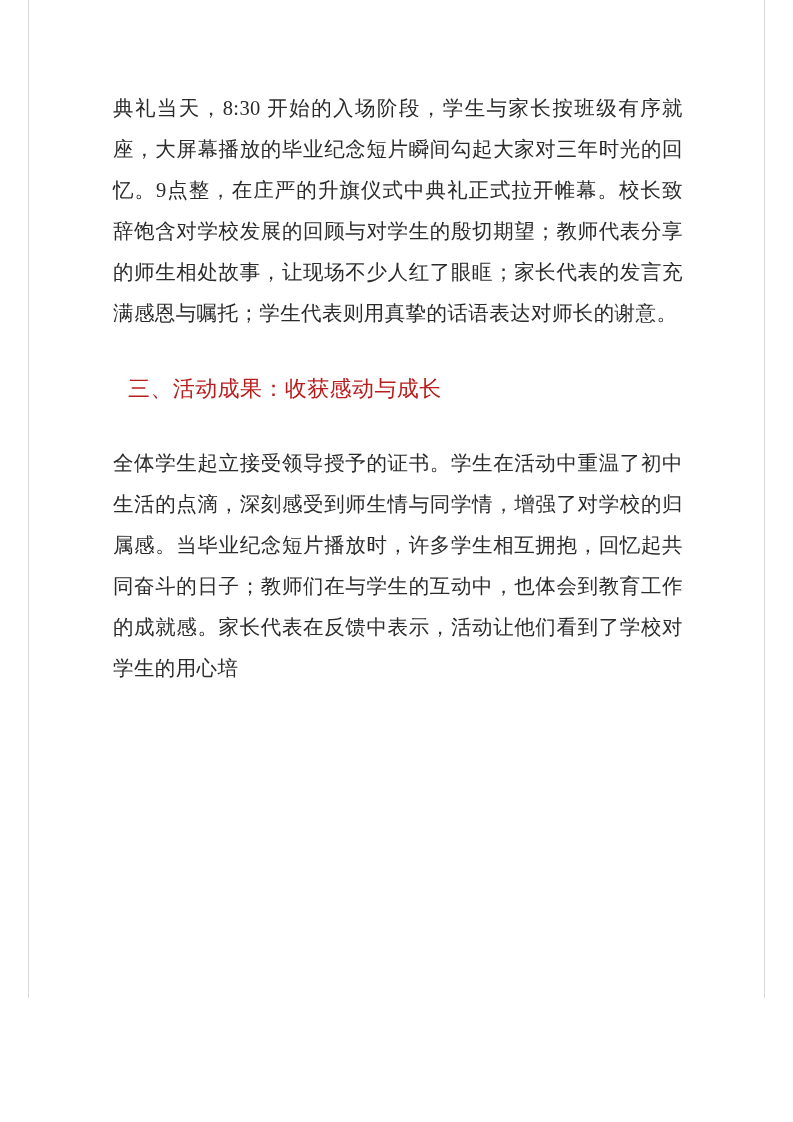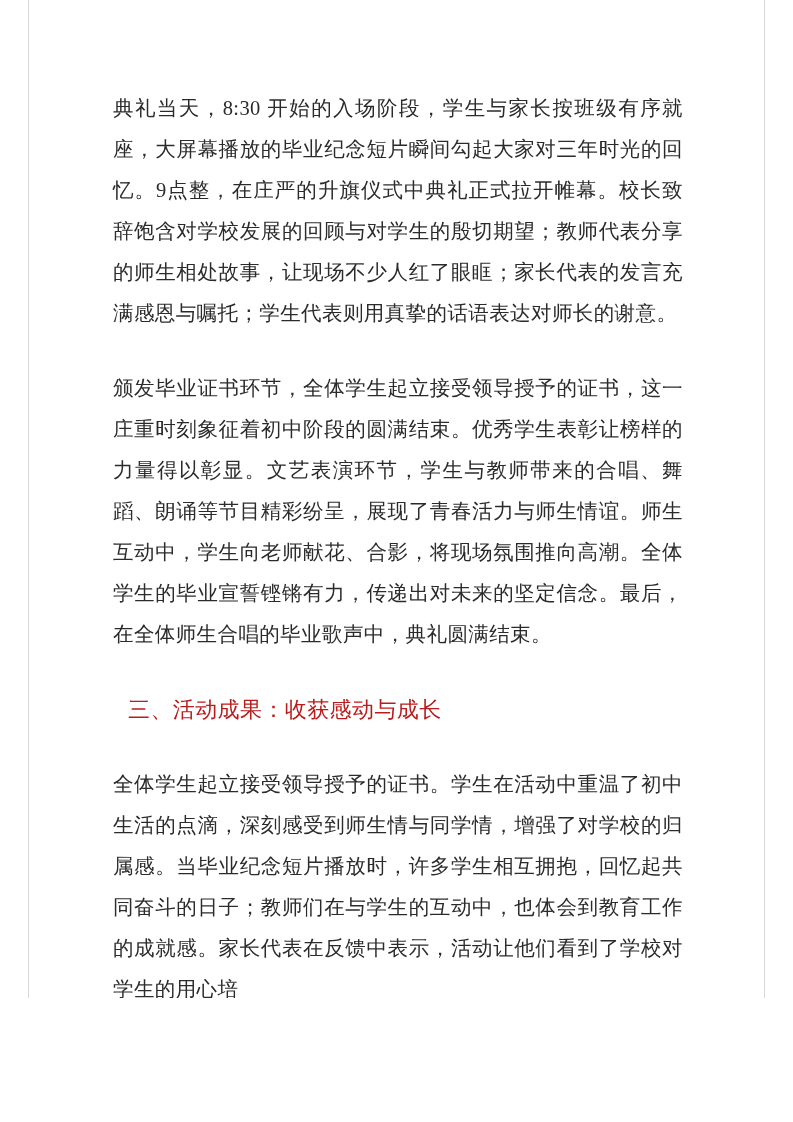--- a/index.html
+++ b/index.html
@@ -61,17 +61,16 @@
 </style>
 </head>
 <body>
 
 <div class="page">
   <div class="border-left"></div>
   <div class="border-right"></div>
 
   <div class="content">
     <p class="para">典礼当天，8:30 开始的入场阶段，学生与家长按班级有序就座，大屏幕播放的毕业纪念短片瞬间勾起大家对三年时光的回忆。9点整，在庄严的升旗仪式中典礼正式拉开帷幕。校长致辞饱含对学校发展的回顾与对学生的殷切期望；教师代表分享的师生相处故事，让现场不少人红了眼眶；家长代表的发言充满感恩与嘱托；学生代表则用真挚的话语表达对师长的谢意。</p>
-    <p class="para">颁发毕业证书环节，全体学生起立接受领导授予的证书，这一庄重时刻象征着初中阶段的圆满结束。优秀学生表彰让榜样的力量得以彰显。文艺表演环节，学生与教师带来的合唱、舞蹈、朗诵等节目精彩纷呈，展现了青春活力与师生情谊。师生互动中，学生向老师献花、合影，将现场氛围推向高潮。全体学生的毕业宣誓铿锵有力，传递出对未来的坚定信念。最后，在全体师生合唱的毕业歌声中，典礼圆满结束。</p>
     <p class="heading">三、活动成果：收获感动与成长</p>
     <p class="para">全体学生起立接受领导授予的证书。学生在活动中重温了初中生活的点滴，深刻感受到师生情与同学情，增强了对学校的归属感。当毕业纪念短片播放时，许多学生相互拥抱，回忆起共同奋斗的日子；教师们在与学生的互动中，也体会到教育工作的成就感。家长代表在反馈中表示，活动让他们看到了学校对学生的用心培</p>
   </div>
 </div>
 
 </body></html>

